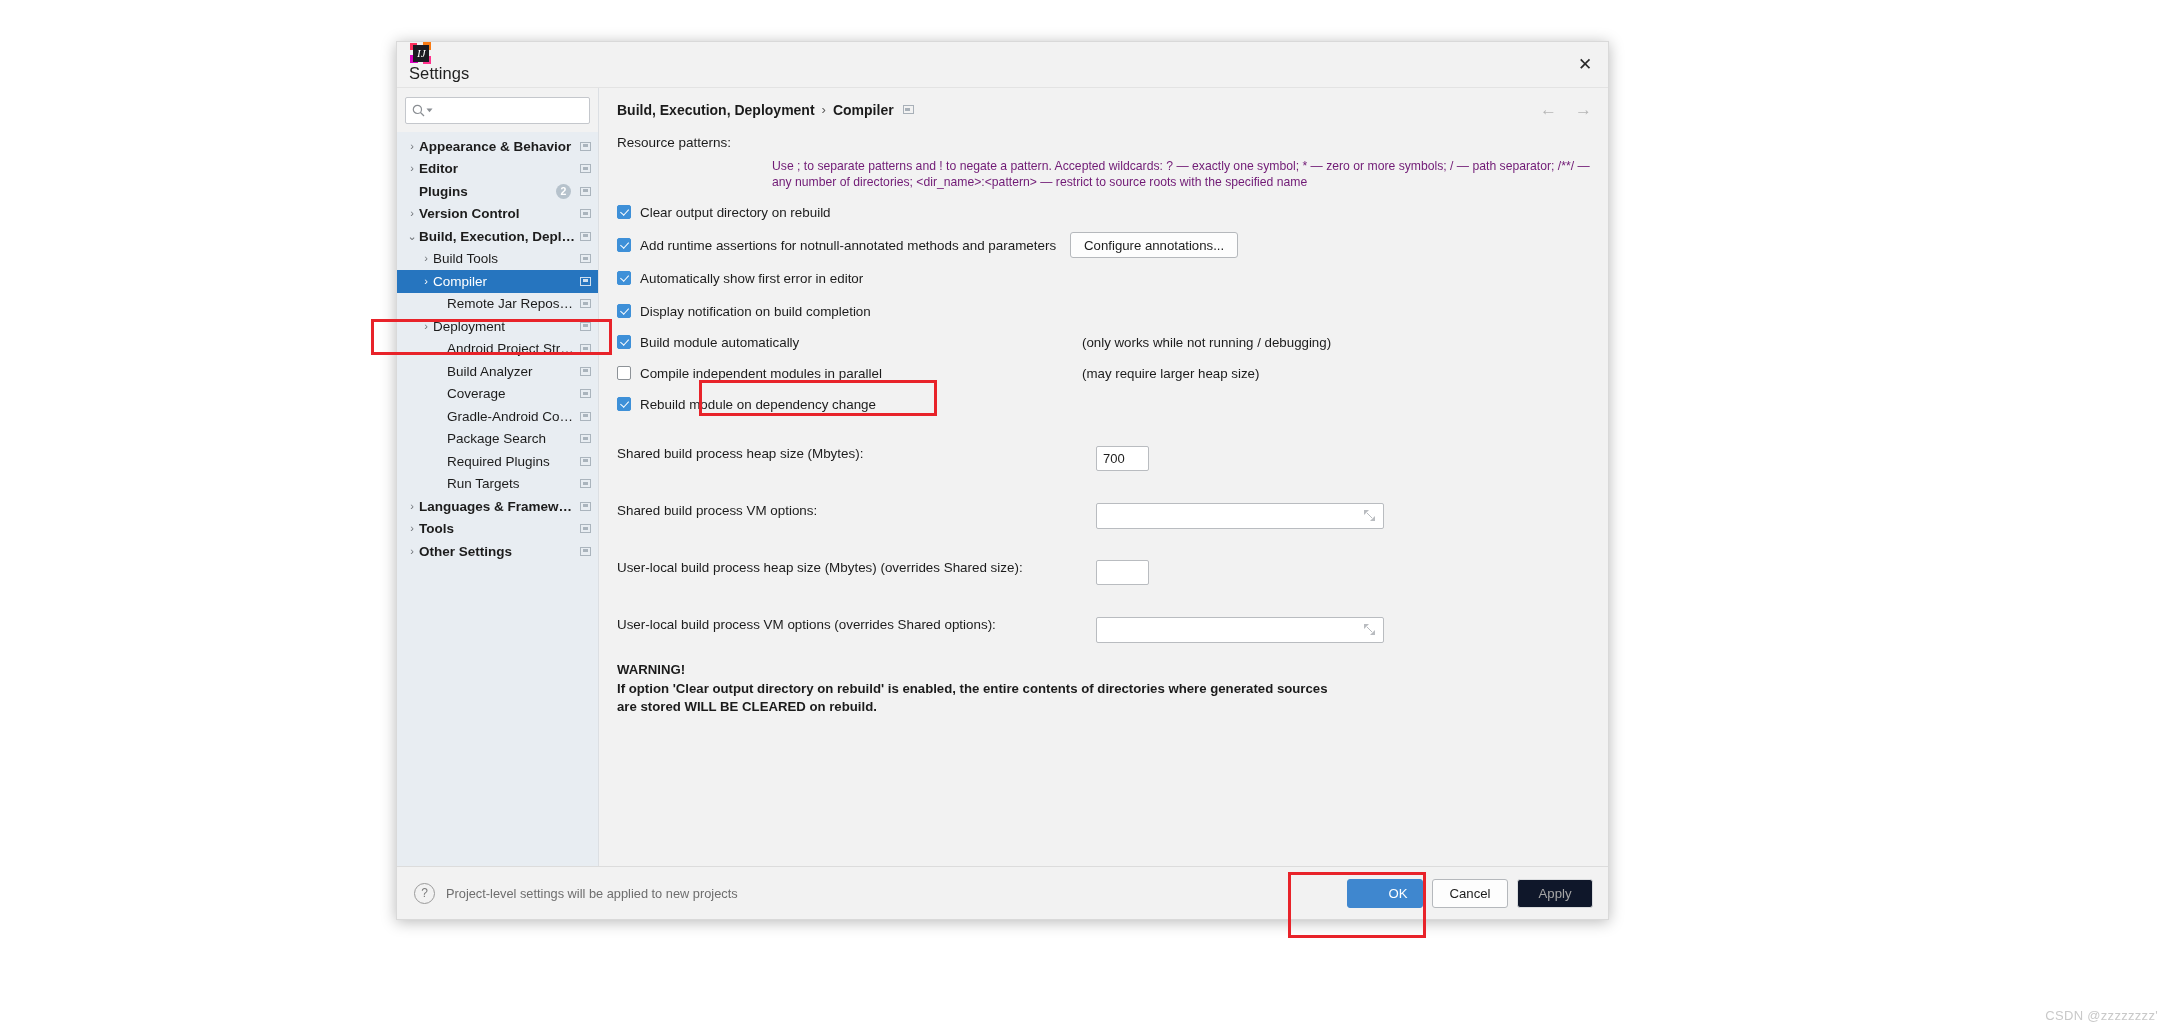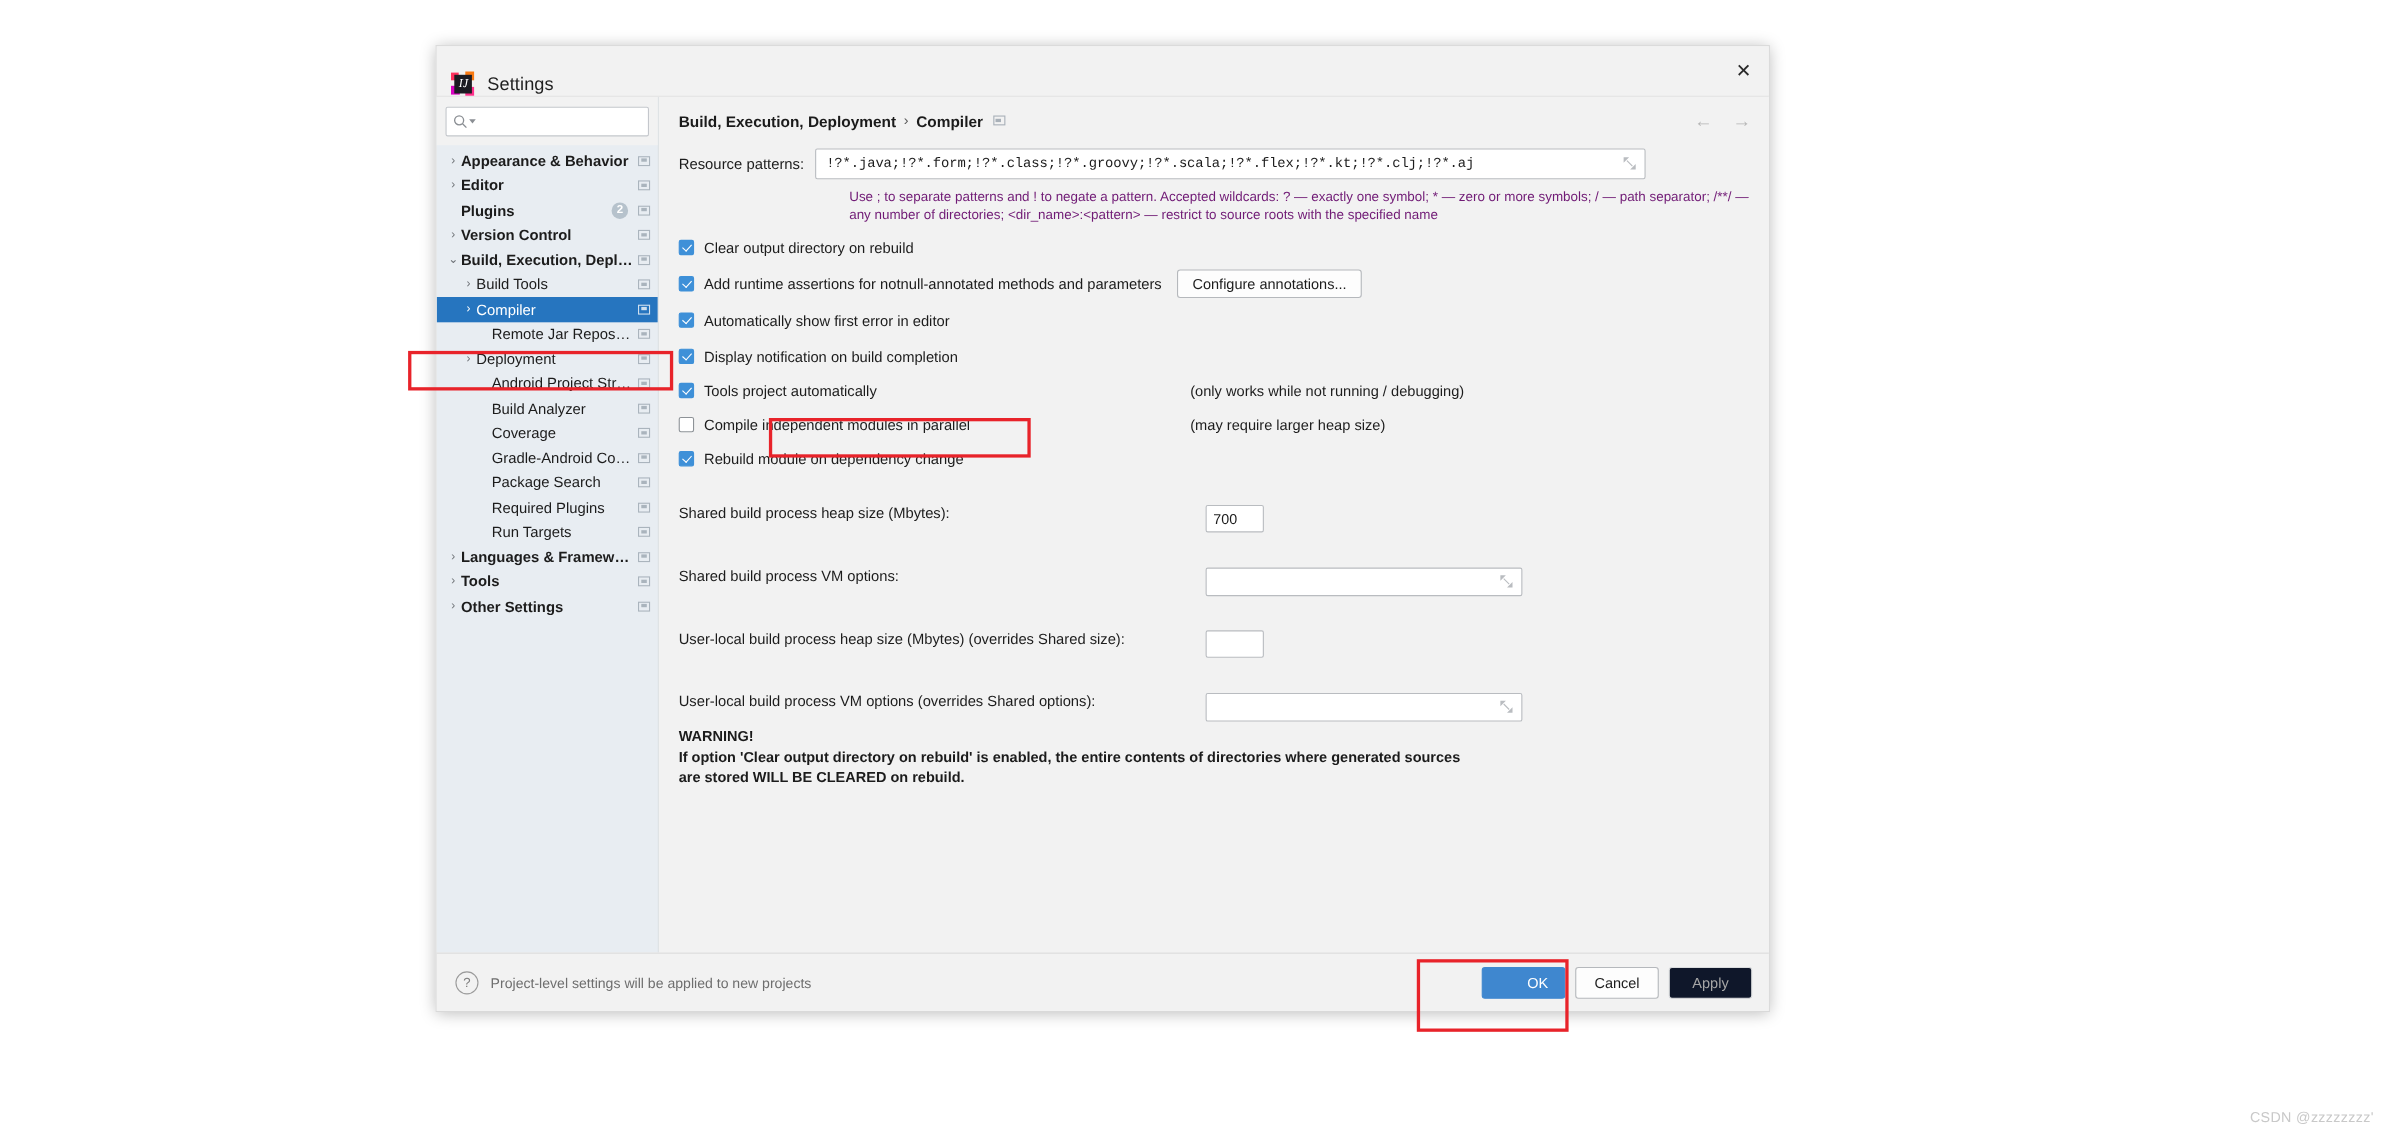--- a/index.html
+++ b/index.html
@@ -28,24 +28,25 @@
     display: flex;
     flex-direction: column;
   }
 
   
   .titlebar {
     height: 45px;
     min-height: 45px;
     background: #f2f2f2;
     display: flex;
-    align-items: flex-end;
+    align-items: flex-start;
     padding: 0 0 0 12px;
     position: relative;
     border-bottom: 1px solid #e3e3e3;
+    flex-direction: column;
   }
   .app-icon {
     width: 22px; height: 22px;
     position: relative;
     margin-right: 12px;
     flex: none;
   }
   .app-icon .sq {
     position: absolute; left: 4px; top: 3px;
     width: 16px; height: 17px;
@@ -607,30 +608,20 @@
         <span class="nav-arrows">
           <span>←</span>
           <span>→</span>
         </span>
       </div>
 
       <div class="content">
 
         <div class="res-row">
           <span class="res-label">Resource patterns:</span>
-          <div class="res-field">
-            <input class="res-input" type="text" value="!?*.java;!?*.form;!?*.class;!?*.groovy;!?*.scala;!?*.flex;!?*.kt;!?*.clj;!?*.aj" style="">
-            <span class="expand-glyph">
-              <svg width="13" height="13" viewBox="0 0 13 13">
-                <polygon points="12,1 12,6 7,1" fill="#b9bcc0"></polygon>
-                <polygon points="1,12 1,7 6,12" fill="#b9bcc0"></polygon>
-                <line x1="4" y1="9" x2="9" y2="4" stroke="#b9bcc0" stroke-width="1"></line>
-              </svg>
-            </span>
-          </div>
         </div>
 
         <div class="hint">Use ; to separate patterns and ! to negate a pattern. Accepted wildcards: ? — exactly one symbol; * — zero or more symbols; / — path separator; /**/ — any number of directories; &lt;dir_name&gt;:&lt;pattern&gt; — restrict to source roots with the specified name</div>
 
         <div id="checkbox-list">
             <div class="cb-row">
               <span class="checkbox checked"></span>
               <span class="cb-label">Clear output directory on rebuild</span>
             </div>
             <div class="cb-row">
@@ -641,21 +632,21 @@
             <div class="cb-row">
               <span class="checkbox checked"></span>
               <span class="cb-label">Automatically show first error in editor</span>
             </div>
             <div class="cb-row">
               <span class="checkbox checked"></span>
               <span class="cb-label">Display notification on build completion</span>
             </div>
             <div class="cb-row tight">
               <span class="checkbox checked"></span>
-              <span class="cb-label">Tools project automatically</span>
+              <span class="cb-label">Build module automatically</span>
               <span class="side-note">(only works while not running / debugging)</span>
             </div>
             <div class="cb-row tight">
               <span class="checkbox"></span>
               <span class="cb-label">Compile independent modules in parallel</span>
               <span class="side-note">(may require larger heap size)</span>
             </div>
             <div class="cb-row tight">
               <span class="checkbox checked"></span>
               <span class="cb-label">Rebuild module on dependency change</span>

